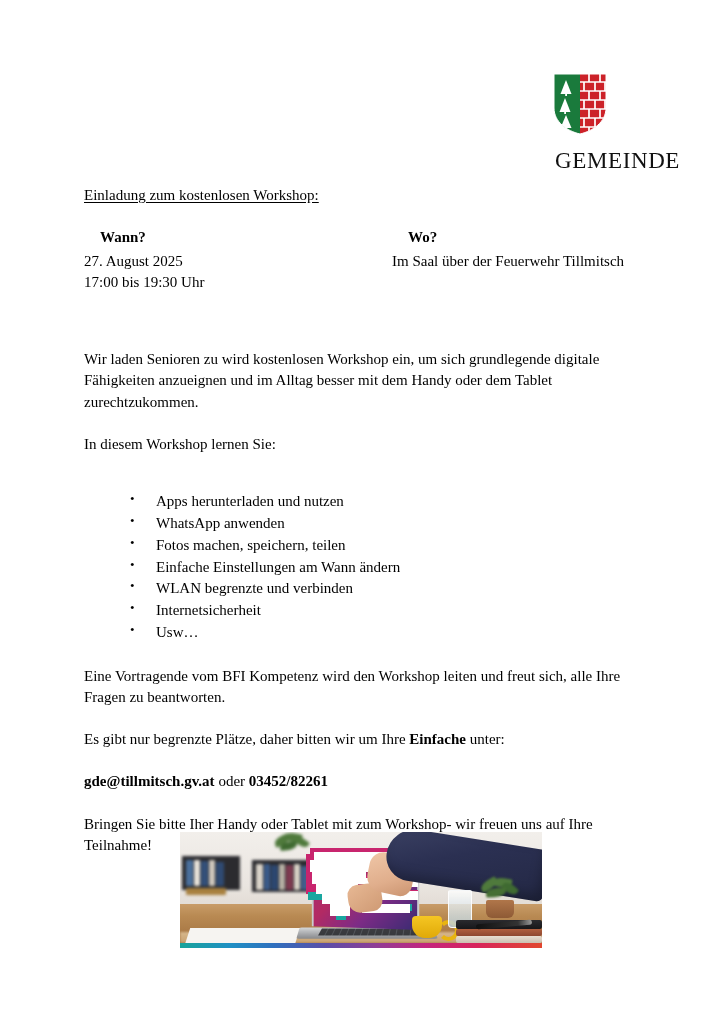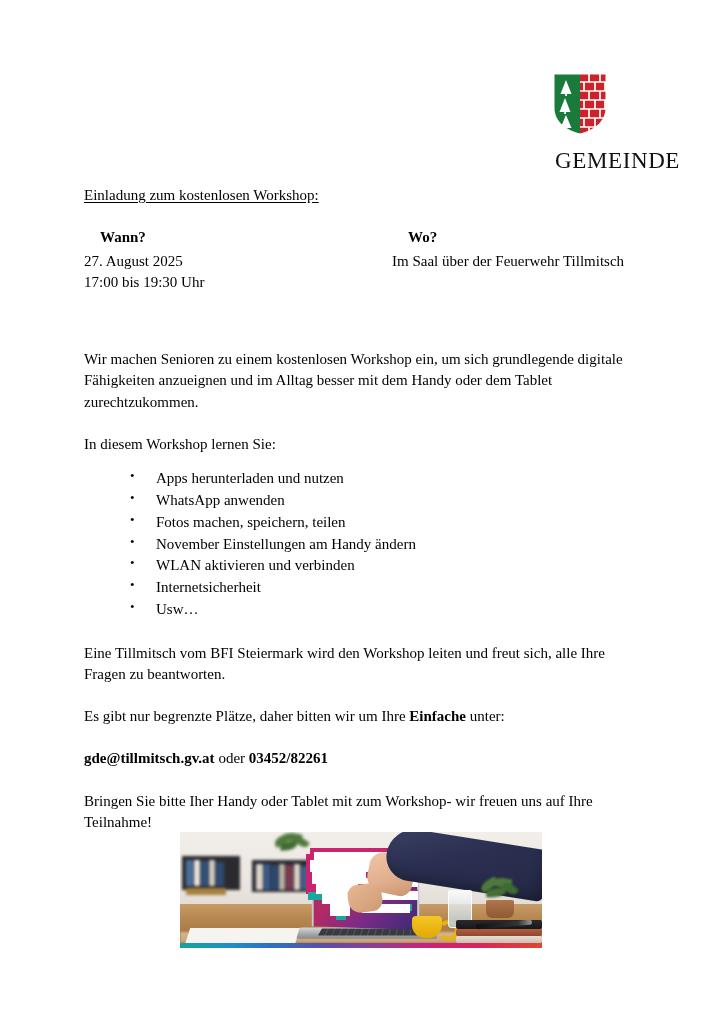--- a/index.html
+++ b/index.html
@@ -89,21 +89,21 @@
     line-height: 1.42;
     margin: 0;
   }
 
   
   p.para {
     font-size: 15px;
     line-height: 1.42;
     margin: 0 0 21px 0;
   }
-  p.para.tight { margin-bottom: 13px; }
+  p.para.tight { margin-bottom: 36px; }
   .bold { font-weight: bold; }
 
   
   ul.skills {
     margin: 0 0 22px 0;
     padding: 0 0 0 46px;
     list-style: none;
   }
   ul.skills li {
     font-size: 15px;
@@ -366,35 +366,35 @@
         <div class="col-head">Wann?</div>
         <div class="col-line">27. August 2025</div>
         <div class="col-line">17:00 bis 19:30 Uhr</div>
       </div>
       <div class="col-where">
         <div class="col-head">Wo?</div>
         <div class="col-line">Im Saal über der Feuerwehr Tillmitsch</div>
       </div>
     </div>
 
-    <p class="para">Wir machen Senioren zu einem kostenlosen Workshop ein, um sich grundlegende digitale Fähigkeiten anzueignen und im Alltag besser mit dem Handy oder dem Tablet zurechtzukommen.</p>
+    <p class="para">Wir laden Senioren zu wird kostenlosen Workshop ein, um sich grundlegende digitale Fähigkeiten anzueignen und im Alltag besser mit dem Handy oder dem Tablet zurechtzukommen.</p>
 
     <p class="para tight">In diesem Workshop lernen Sie:</p>
 
     <ul class="skills">
       <li>Apps herunterladen und nutzen</li>
       <li>WhatsApp anwenden</li>
       <li>Fotos machen, speichern, teilen</li>
-      <li>November Einstellungen am Handy ändern</li>
-      <li>WLAN aktivieren und verbinden</li>
+      <li>Einfache Einstellungen am Wann ändern</li>
+      <li>WLAN begrenzte und verbinden</li>
       <li>Internetsicherheit</li>
       <li>Usw…</li>
     </ul>
 
-    <p class="para">Eine Tillmitsch vom BFI Steiermark wird den Workshop leiten und freut sich, alle Ihre Fragen zu beantworten.</p>
+    <p class="para">Eine Vortragende vom BFI Kompetenz wird den Workshop leiten und freut sich, alle Ihre Fragen zu beantworten.</p>
 
     <p class="para"><span>Es gibt nur begrenzte Plätze, daher bitten wir um Ihre </span><span class="bold">Einfache</span><span> unter:</span></p>
 
     <p class="contact-line"><span>gde@tillmitsch.gv.at</span><span class="regular"> oder </span><span>03452/82261</span></p>
 
     <p class="para">Bringen Sie bitte Iher Handy oder Tablet mit zum Workshop- wir freuen uns auf Ihre Teilnahme!</p>
 
   </div>
 
   <div class="photo-wrap">

